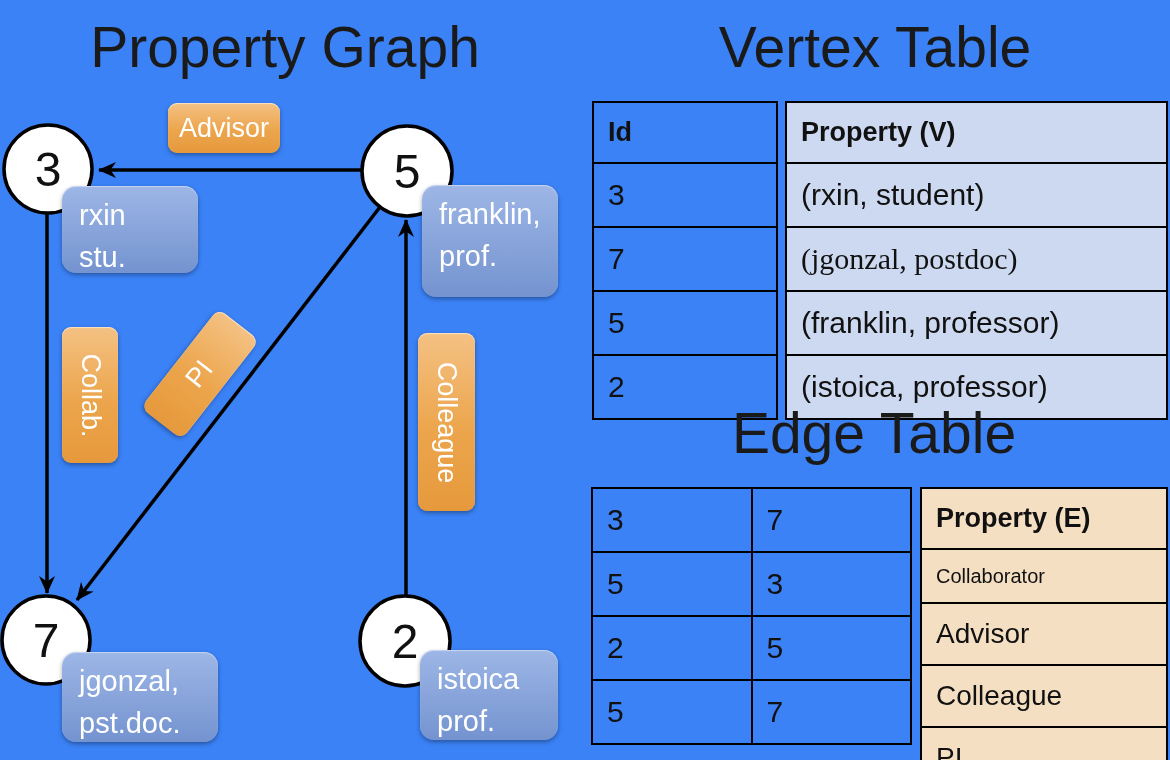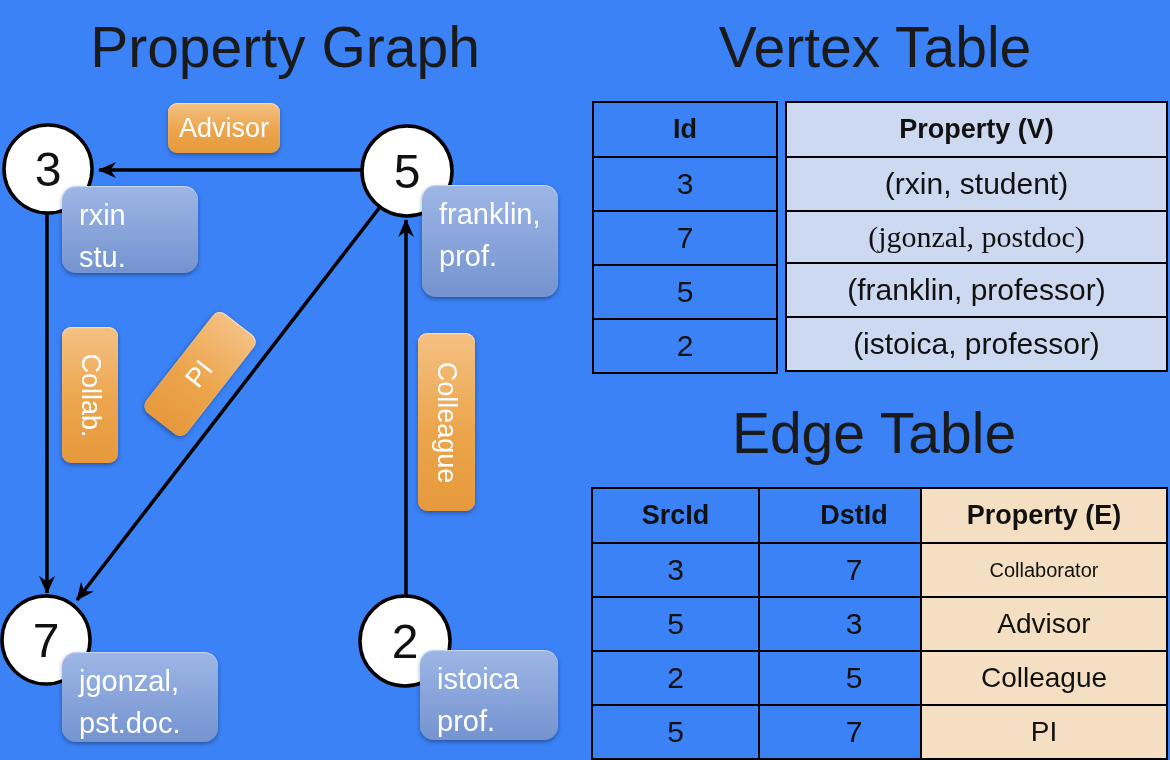--- a/index.html
+++ b/index.html
@@ -35,22 +35,22 @@
   .vprop{
     position:absolute;border-radius:14px;
     background:linear-gradient(180deg,var(--blue-top) 0%,var(--blue-bot) 100%);
     box-shadow:0 2px 4px rgba(0,0,0,.35), inset 0 1px 1px rgba(255,255,255,.45);
     color:#fff;font-size:29px;line-height:1.45;padding:8px 10px 6px 17px;
     box-sizing:border-box;
   }
   
   table{border-collapse:collapse;position:absolute;table-layout:fixed;}
   th,td{
-    border:2.5px solid #000;text-align:center;vertical-align:middle;
-    font-size:30px;color:#111;padding:8px;overflow:hidden;white-space:nowrap;
+    border:2.5px solid #000;text-align:left;vertical-align:middle;
+    font-size:30px;color:#111;padding:14px;overflow:hidden;white-space:nowrap;
   }
   th{font-size:27px;font-weight:bold;}
   .vcell{background:var(--vcell);}
   .ecell{background:var(--ecell);}
 </style>
 </head>
 <body>
 
 <div id="stage">
 
@@ -151,24 +151,20 @@
     <tr style="height:54px;">
           <td class="vcell">(istoica, professor)</td>
         </tr>
   </tbody>
     </table>
 
   <div class="title" style="left:674px;top:400px;width:400px;">Edge Table</div>
 
   <table style="left:591px;top:487px;width:321px;">
     <tbody>
-        <tr style="height:55px;">
-      <th style="width:149px;">SrcId</th>
-      <th style="width:172px;">DstId</th>
-    </tr>
     <tr style="height:54px;">
       <td>3</td>
       <td>7</td>
     </tr>
     <tr style="height:54px;">
       <td>5</td>
       <td>3</td>
     </tr>
     <tr style="height:54px;">
       <td>2</td>

